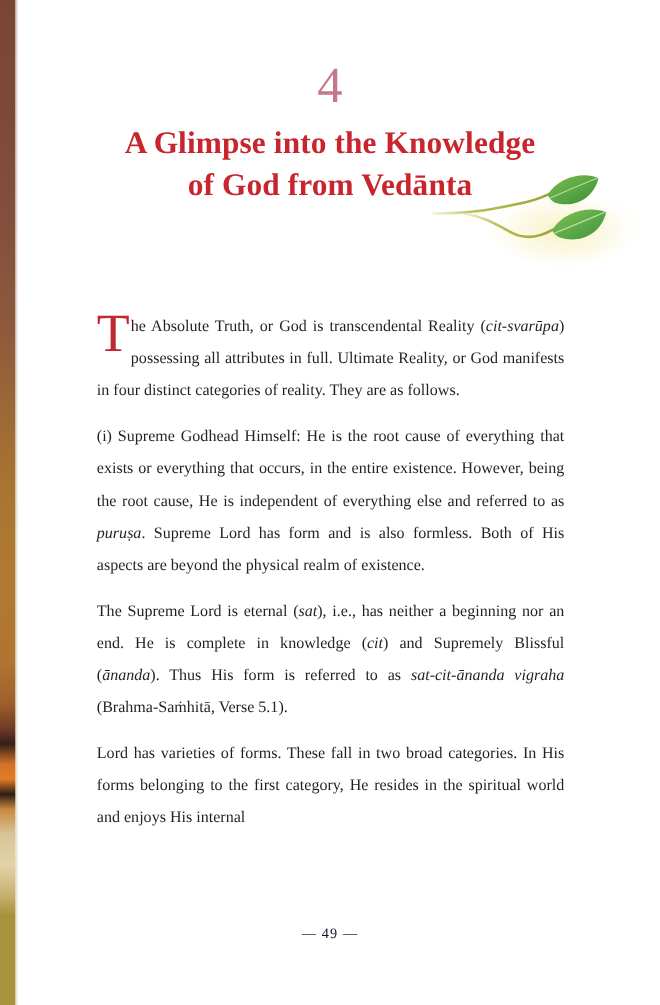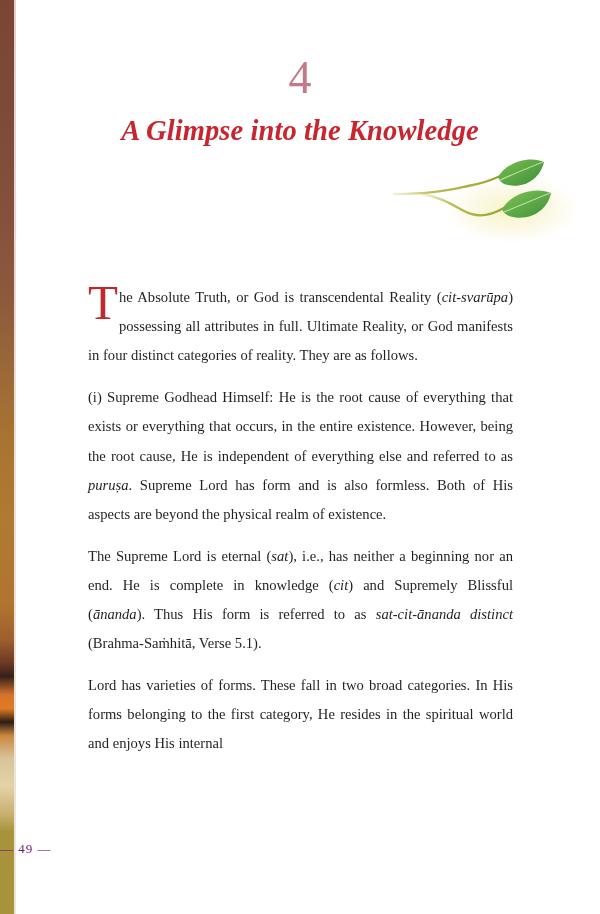--- a/index.html
+++ b/index.html
@@ -84,21 +84,21 @@
     width: 480px;
     top: 112px;
     text-align: center;
     font-family: "Liberation Serif", "DejaVu Serif", serif;
     font-size: 28.5px;
     font-weight: bold;
     line-height: 1.33;
     color: #c8252e;
     letter-spacing: 0.1px;
   }
-  .title-line { display: block; white-space: nowrap; font-style: italic; }
+  .title-line { display: block; white-space: nowrap; }
 
   
   .ornament {
     position: absolute;
     left: 392px;
     top: 150px;
     width: 200px;
     height: 95px;
     pointer-events: none;
   }
@@ -135,38 +135,40 @@
     margin: 0px 1px 0 0;
     padding: 0;
   }
 
   
   .folio {
     position: absolute;
     left: 0;
     right: 0;
     bottom: 57px;
+    text-align: center;
     font-family: "Liberation Serif", "DejaVu Serif", serif;
     font-size: 13px;
-    color: #701a75;
+    color: #0f172a;
     letter-spacing: 1px;
   }
 </style>
 </head>
 <body>
 
 <div class="page">
 
   <div class="spine"></div>
   <div class="spine-edge"></div>
 
   <div class="chapter-number">4</div>
 
   <div class="chapter-title">
     <span class="title-line">A Glimpse into the Knowledge</span>
+    <span class="title-line">of God from Vedānta</span>
   </div>
 
   <div class="ornament">
     <svg width="200" height="95" viewBox="0 0 200 95" xmlns="http://www.w3.org/2000/svg">
       <defs>
         <radialGradient id="glow" cx="50%" cy="55%" r="55%">
           <stop offset="0%" stop-color="#f7f0b8" stop-opacity="0.85"></stop>
           <stop offset="55%" stop-color="#f8f3ce" stop-opacity="0.45"></stop>
           <stop offset="100%" stop-color="#ffffff" stop-opacity="0"></stop>
         </radialGradient>
@@ -209,21 +211,21 @@
 
     <p class="para dropcap-para">
       <span class="dropcap">T</span><span>he Absolute Truth, or God is transcendental Reality (<i>cit-svarūpa</i>) possessing all attributes in full. Ultimate Reality, or God manifests in four distinct categories of reality. They are as follows.</span>
     </p>
 
     <p class="para">
       <span>(i) Supreme Godhead Himself: He is the root cause of everything that exists or everything that occurs, in the entire existence. However, being the root cause, He is independent of everything else and referred to as <i>puruṣa</i>. Supreme Lord has form and is also formless. Both of His aspects are beyond the physical realm of existence.</span>
     </p>
 
     <p class="para">
-      <span>The Supreme Lord is eternal (<i>sat</i>), i.e., has neither a beginning nor an end. He is complete in knowledge (<i>cit</i>) and Supremely Blissful (<i>ānanda</i>). Thus His form is referred to as <i>sat-cit-ānanda distinct</i> (Brahma-Saṁhitā, Verse 5.1).</span>
+      <span>The Supreme Lord is eternal (<i>sat</i>), i.e., has neither a beginning nor an end. He is complete in knowledge (<i>cit</i>) and Supremely Blissful (<i>ānanda</i>). Thus His form is referred to as <i>sat-cit-ānanda vigraha</i> (Brahma-Saṁhitā, Verse 5.1).</span>
     </p>
 
     <p class="para">
       <span>Lord has varieties of forms. These fall in two broad categories. In His forms belonging to the first category, He resides in the spiritual world and enjoys His internal</span>
     </p>
 
   </div>
 
   <div class="folio">— 49 —</div>
 

